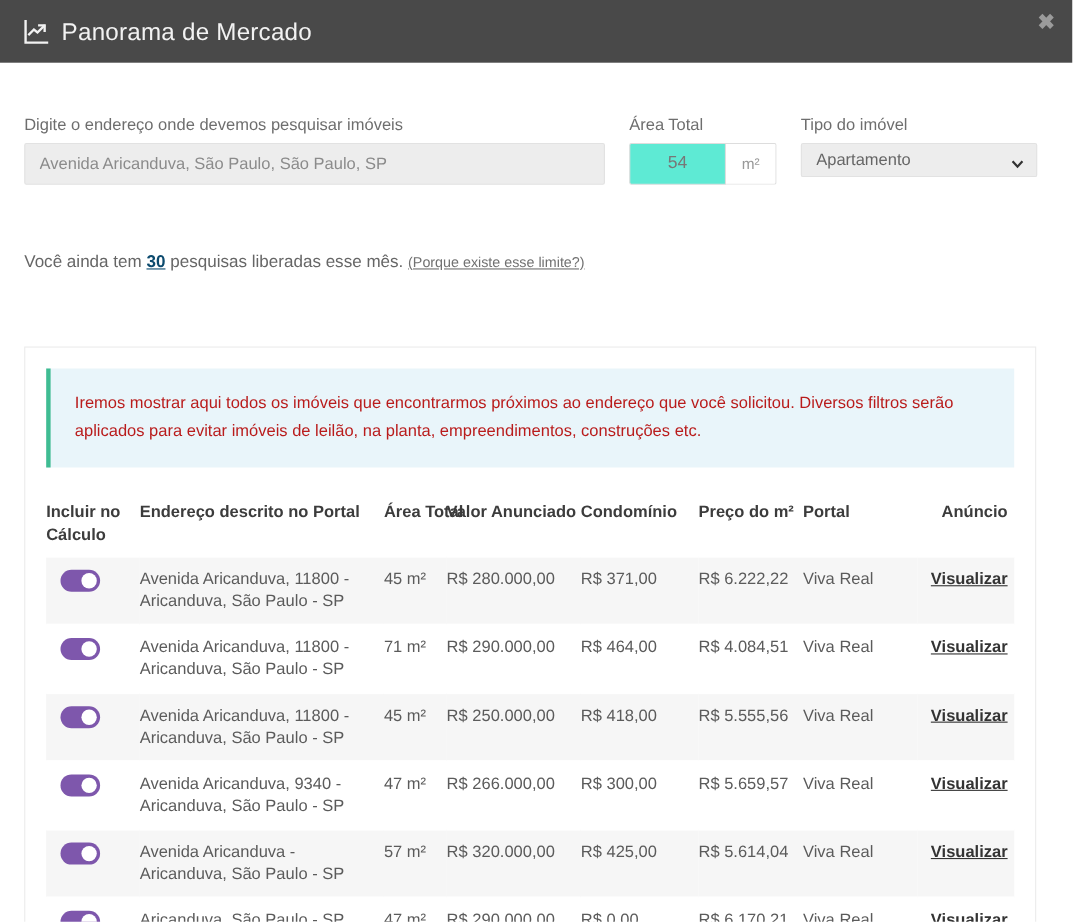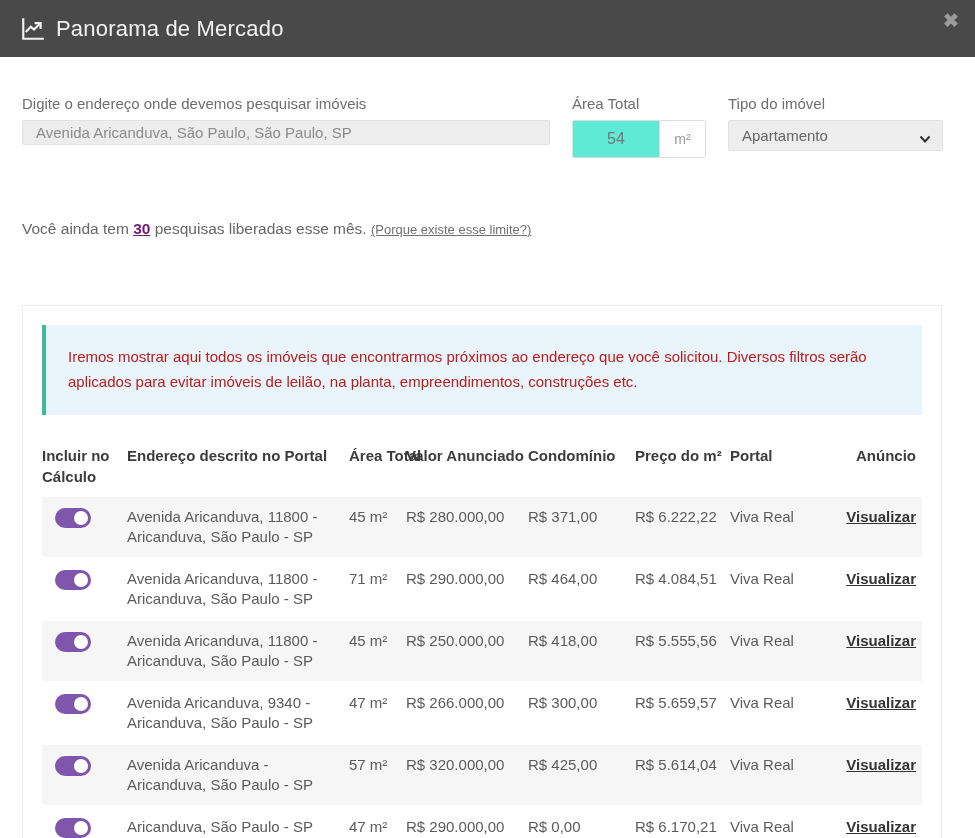--- a/index.html
+++ b/index.html
@@ -9,47 +9,47 @@
   
   .modal-header { position:relative; height:57px; background:#494949;
     display:flex; align-items:center; padding:0 20px; }
   .modal-title { color:#f2f2f2; font-size:22px; font-weight:400; letter-spacing:.2px;
     display:flex; align-items:flex-end; gap:10px; }
   .title-icon { display:inline-flex; }
   .close-x { position:absolute; right:16px; top:11px; color:#9b9b9b; font-size:19px;
     font-weight:700; cursor:pointer; line-height:1; }
 
   
-  .form-row { display:flex; padding:38px 0 0 22px; }
+  .form-row { display:flex; padding:48px 0 0 22px; }
   .field-label { font-size:15px; color:#6e6e6e; margin-bottom:8px; display:block; }
   .col-address { width:528px; margin-right:22px; }
   .col-area { width:134px; margin-right:22px; }
   .col-type { width:215px; }
 
-  .address-input { width:100%; height:25px; background:#ededed; border:1px solid #e2e2e2;
+  .address-input { width:100%; height:38px; background:#ededed; border:1px solid #e2e2e2;
     border-radius:2px; padding:0 13px; font-size:15px; color:#8b8b8b;
     font-family:"Liberation Sans", sans-serif; }
 
   .area-group { display:flex; }
   .area-input { width:88px; height:38px; background:#5eead4; border:1px solid #ddd;
     border-radius:2px 0 0 2px; text-align:center; font-size:16px; color:#777;
     font-family:"Liberation Sans", sans-serif; }
   .area-addon { width:46px; height:38px; background:#fff; border:1px solid #ddd;
     border-left:none; border-radius:0 2px 2px 0; display:flex; align-items:center;
     justify-content:center; font-size:14px; color:#999; }
 
   .type-select-wrap { position:relative; }
   .type-select { width:100%; height:31px; background:#ededed; border:1px solid #e2e2e2;
     border-radius:2px; padding:0 30px 0 13px; font-size:15px; color:#666;
     appearance:none; -webkit-appearance:none; font-family:"Liberation Sans", sans-serif; }
   .chevron { position:absolute; right:11px; top:12px; pointer-events:none; }
 
   
   .quota { margin:62px 22px 0; font-size:15.5px; color:#666; }
-  .quota b { color:#701a75; text-decoration:underline; }
+  .quota b { color:#0c4a6e; text-decoration:underline; }
   .quota a { font-size:13px; color:#707070; text-decoration:underline; cursor:pointer; }
 
   
   .card { margin:67px 0 0 22px; width:920px; border:1px solid #ececec; background:#fff;
     padding:19px; }
 
   .info-box { background:#e9f5fa; border-left:4px solid #3fbc92; padding:20px 22px;
     font-size:15px; line-height:1.65; color:#b91c1c; }
 
   

